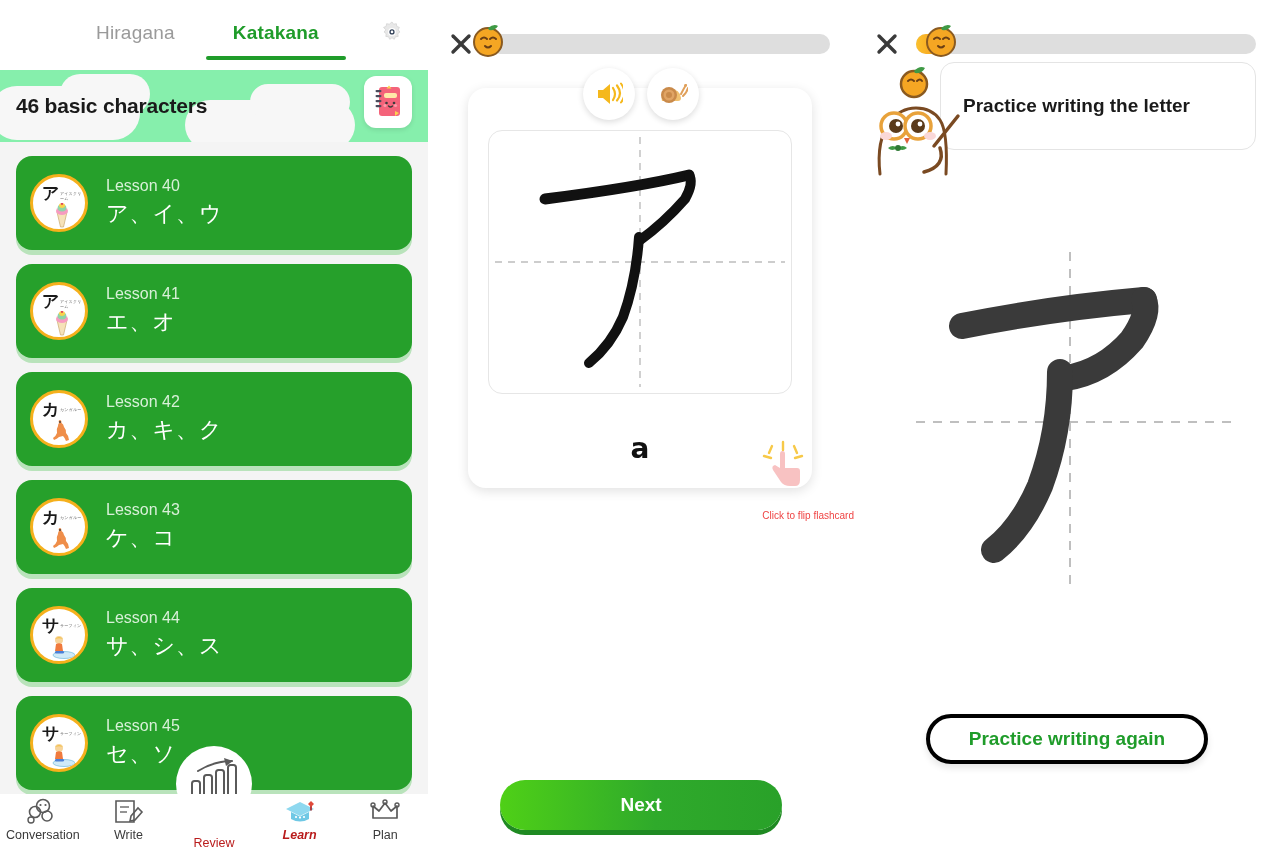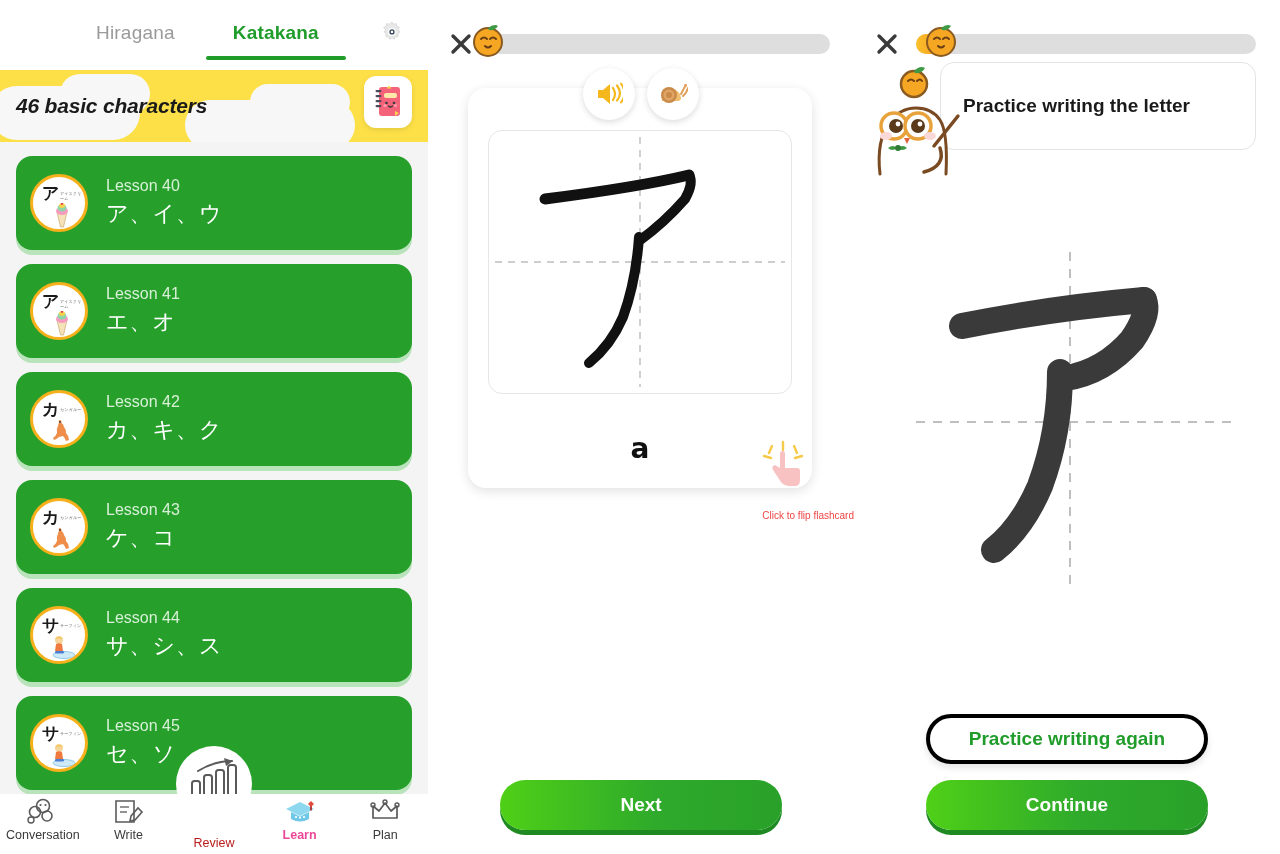--- a/index.html
+++ b/index.html
@@ -47,23 +47,22 @@
   .gear-wrap {
     margin-left: 58px; margin-top: -4px;
     width: 30px; height: 30px;
     display: flex; align-items: center; justify-content: center;
     cursor: pointer;
   }
 
   .banner {
     position: relative;
     height: 72px;
-    background: #fde047;
-    overflow: hidden;
-    font-style: italic;
+    background: #86efac;
+    overflow: hidden;
   }
   .banner .cloud {
     position: absolute;
     background: #f7f7f7;
     border-radius: 50%;
   }
   .banner .c1 { width: 150px; height: 54px; left: -10px; top: 16px; border-radius: 40px; }
   .banner .c2 { width: 90px; height: 40px; left: 60px; top: 4px; border-radius: 30px; }
   .banner .c3 { width: 170px; height: 50px; left: 185px; top: 30px; border-radius: 40px;}
   .banner .c4 { width: 100px; height: 36px; left: 250px; top: 14px; border-radius: 28px;}
@@ -140,21 +139,21 @@
     align-items: flex-start;
     justify-content: space-around;
     padding-top: 4px;
     z-index: 5;
   }
   .nav-item {
     display: flex; flex-direction: column; align-items: center;
     width: 86px; cursor: pointer;
   }
   .nav-label { font-size: 12.5px; color: #3a3a3a; margin-top: 2px; }
-  .nav-item.active .nav-label { font-weight: 700; color: #ec4899; }
+  .nav-item.active .nav-label { font-weight: 700; color: #b91c1c; font-style: italic; }
   .nav-bump {
     position: absolute;
     left: 176px; bottom: 32px;
     width: 76px; height: 76px;
     background: #ffffff;
     border-radius: 50%;
     z-index: 4;
     display: flex; align-items: center; justify-content: center;
     padding-bottom: 8px;
     cursor: pointer;
@@ -650,18 +649,15 @@
         <line x1="34" y1="174" x2="352" y2="174" stroke="#bfbfbf" stroke-width="2" stroke-dasharray="9 8"></line>
         <path d="M80 78 Q170 60 262 52" stroke="#3a3a3a" stroke-width="26" fill="none" stroke-linecap="round"></path>
         <path d="M262 52 Q268 66 250 92 Q222 124 184 130" stroke="#3a3a3a" stroke-width="26" fill="none" stroke-linecap="round"></path>
         <path d="M178 124 Q178 184 158 238 Q140 280 112 302" stroke="#3a3a3a" stroke-width="26" fill="none" stroke-linecap="round"></path>
       </svg>
     </div>
 
     <div class="btn-pill btn-white btn-practice">
       <span>Practice writing again</span>
     </div>
-    <div class="btn-pill btn-green btn-continue">
-      <span>Continue</span>
-    </div>
   </div>
 
 </div>
 
 </body></html>

